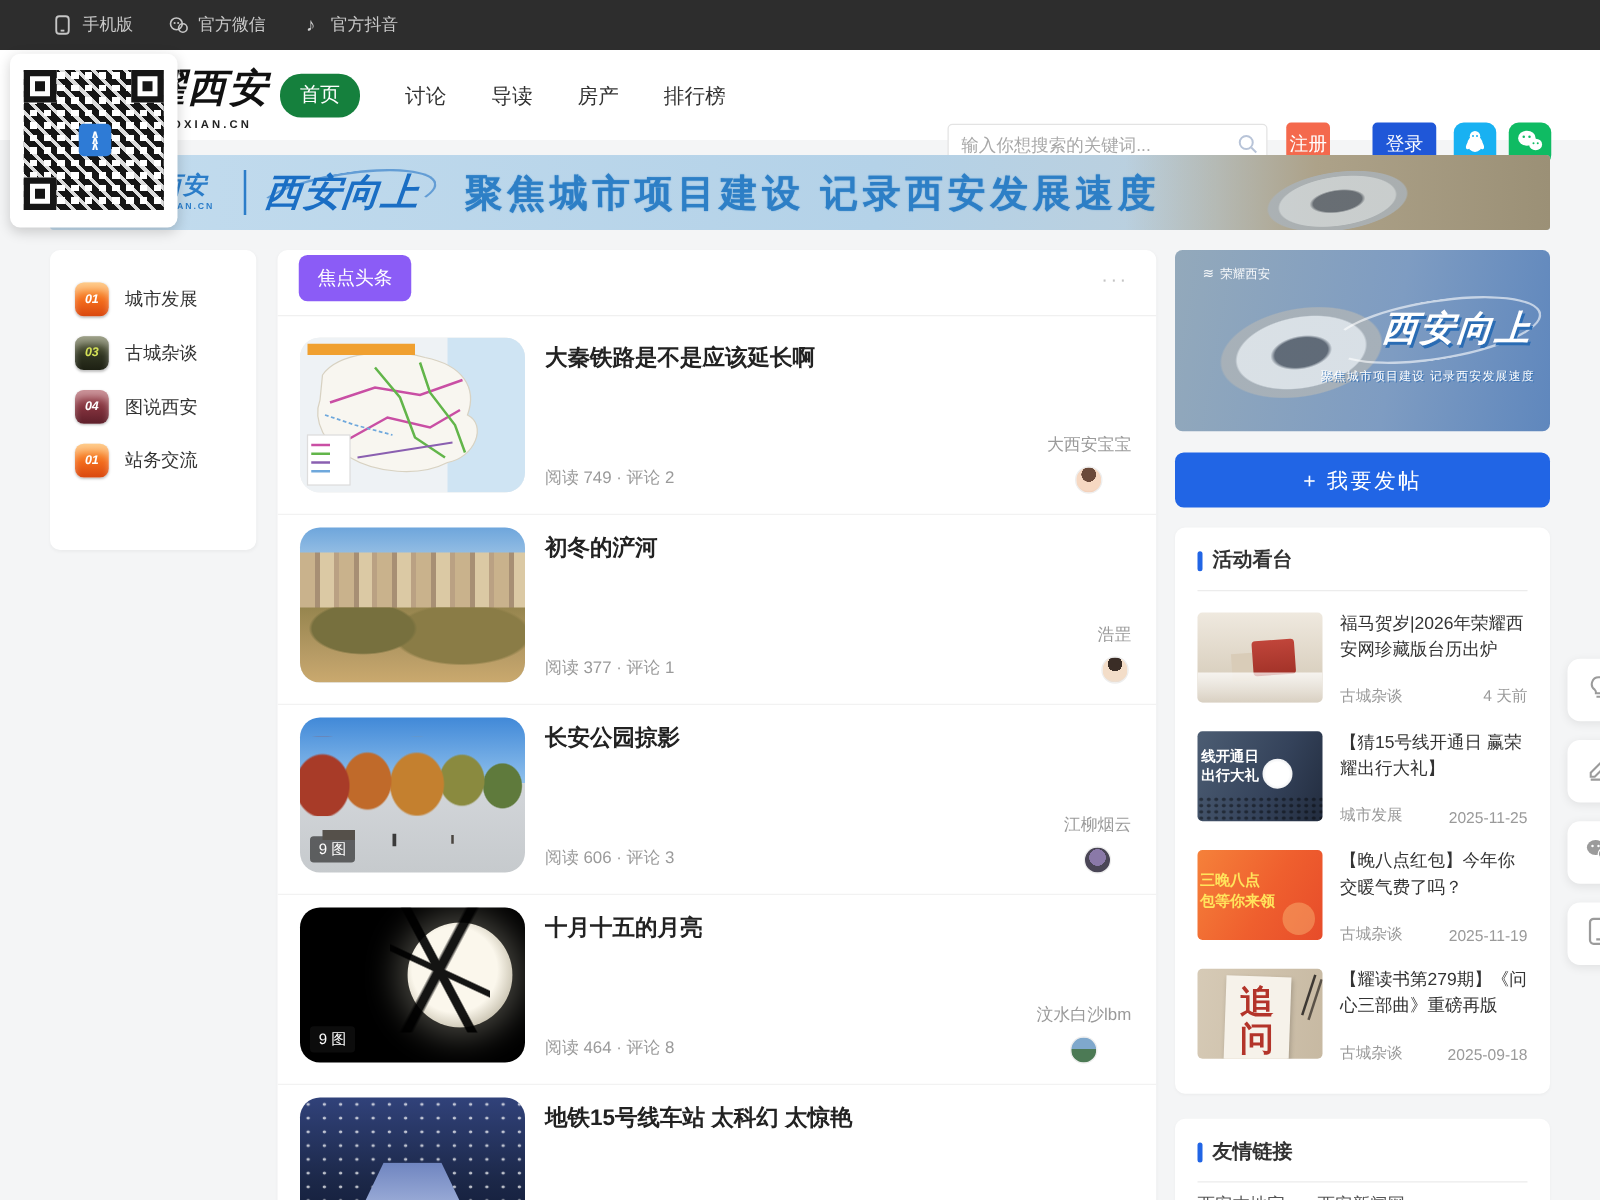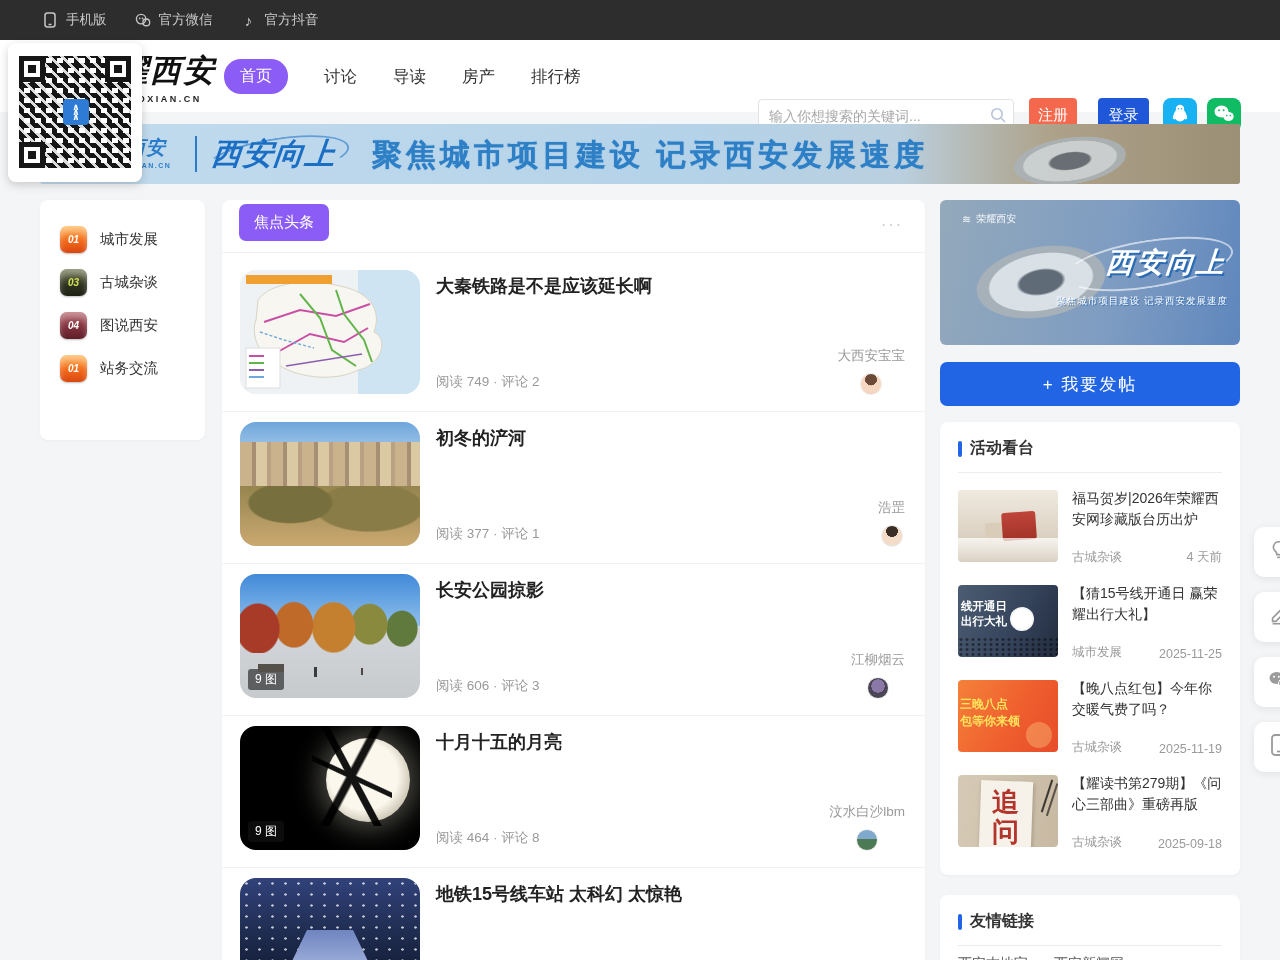--- a/index.html
+++ b/index.html
@@ -12,26 +12,26 @@
   .tb-ic { display:inline-flex; width:16px; height:16px; align-items:center; justify-content:center; color:#c6c6c6; }
   .tb-note { font-size:15px; font-weight:bold; color:#d2d2d2; }
 
   
   .header { position:absolute; left:0; top:40px; width:1280px; height:72px; background:#fff; }
   .logo-wrap { position:absolute; left:84px; top:10px; }
   .logo-cn { font-family:"DejaVu Serif","Liberation Serif",serif; font-weight:bold; font-style:italic; font-size:31px; color:#111; letter-spacing:2px; }
   .logo-en { font-size:9px; font-weight:bold; letter-spacing:2.5px; color:#222; margin-top:2px; }
   .nav { position:absolute; left:224px; top:19px; display:flex; align-items:center; gap:36px; }
   .nav-item { font-size:16.5px; color:#333; cursor:pointer; }
-  .nav-item.active { background:#8b5cf6; color:#fff; padding:7px 16px; border-radius:17px; font-size:16px; }
+  .nav-item.active { background:#15803d; color:#fff; padding:7px 16px; border-radius:17px; font-size:16px; }
   .search-box { position:absolute; left:758px; top:59px; width:256px; height:33px; border:1px solid #e3e3e3; border-radius:4px; background:#fff; display:flex; align-items:center; }
   .search-box input { flex:1; border:none; outline:none; padding:0 10px; font-size:14px; color:#666; background:transparent; font-family:Liberation Sans, sans-serif; }
   .search-box input::placeholder { color:#a8a8a8; }
   .search-ic { width:30px; display:flex; align-items:center; justify-content:center; cursor:pointer; }
-  .btn-reg { position:absolute; left:1029px; top:58px; width:48px; height:34px; background:#f4694d; color:#fff; font-size:15px; border:none; border-radius:4px; cursor:pointer; font-family:inherit; }
+  .btn-reg { position:absolute; left:1029px; top:58px; width:35px; height:34px; background:#f4694d; color:#fff; font-size:15px; border:none; border-radius:4px; cursor:pointer; font-family:inherit; }
   .btn-login { position:absolute; left:1098px; top:58px; width:51px; height:34px; background:#1f57d8; color:#fff; font-size:15px; border:none; border-radius:4px; cursor:pointer; font-family:inherit; }
   .sq-qq { position:absolute; left:1163px; top:58px; width:34px; height:34px; border-radius:8px; background:#18b1f2; display:flex; align-items:center; justify-content:center; cursor:pointer; }
   .sq-wx { position:absolute; left:1207px; top:58px; width:34px; height:34px; border-radius:8px; background:#0fbb63; display:flex; align-items:center; justify-content:center; cursor:pointer; }
 
   
   .qr-card { position:absolute; left:8px; top:43px; width:134px; height:139px; background:#fff; border-radius:8px; box-shadow:0 3px 10px rgba(0,0,0,.18); z-index:30; }
   .qr { position:absolute; left:11px; top:13px; width:112px; height:112px;
         background:
           repeating-linear-gradient(45deg, rgba(255,255,255,.85) 0 3px, transparent 3px 9px),
           repeating-linear-gradient(0deg, #161616 0 5px, transparent 5px 10px),

